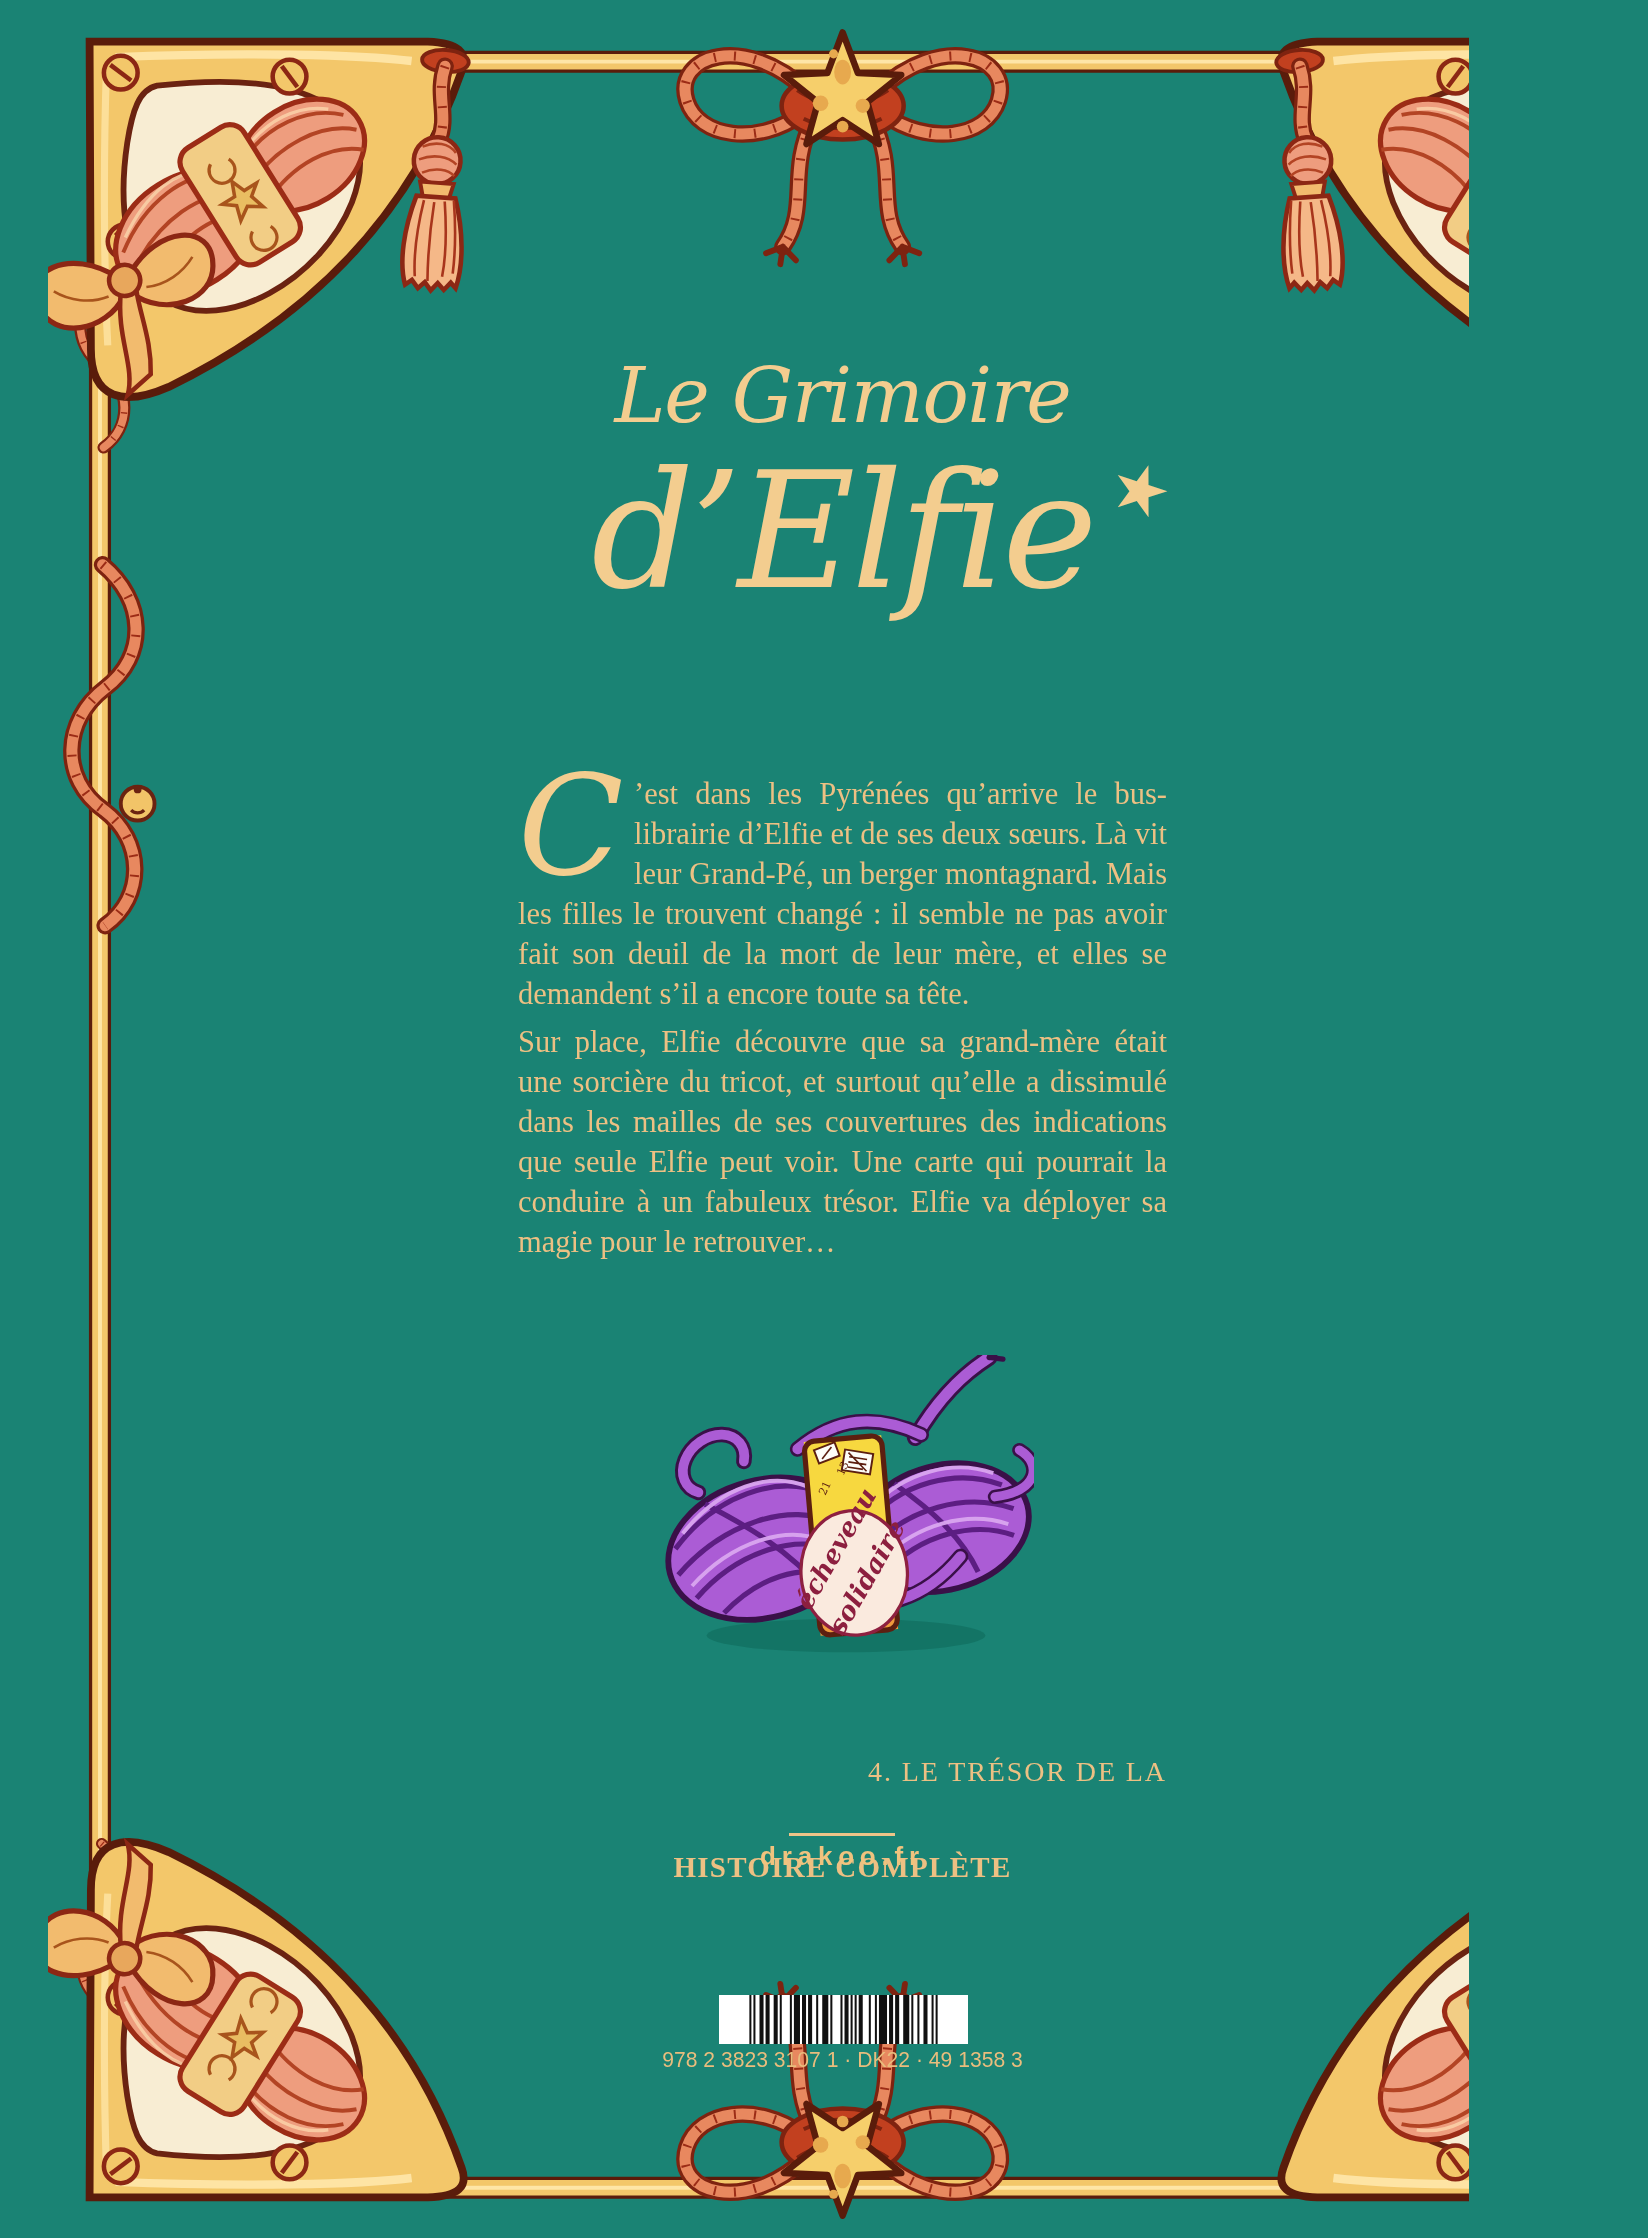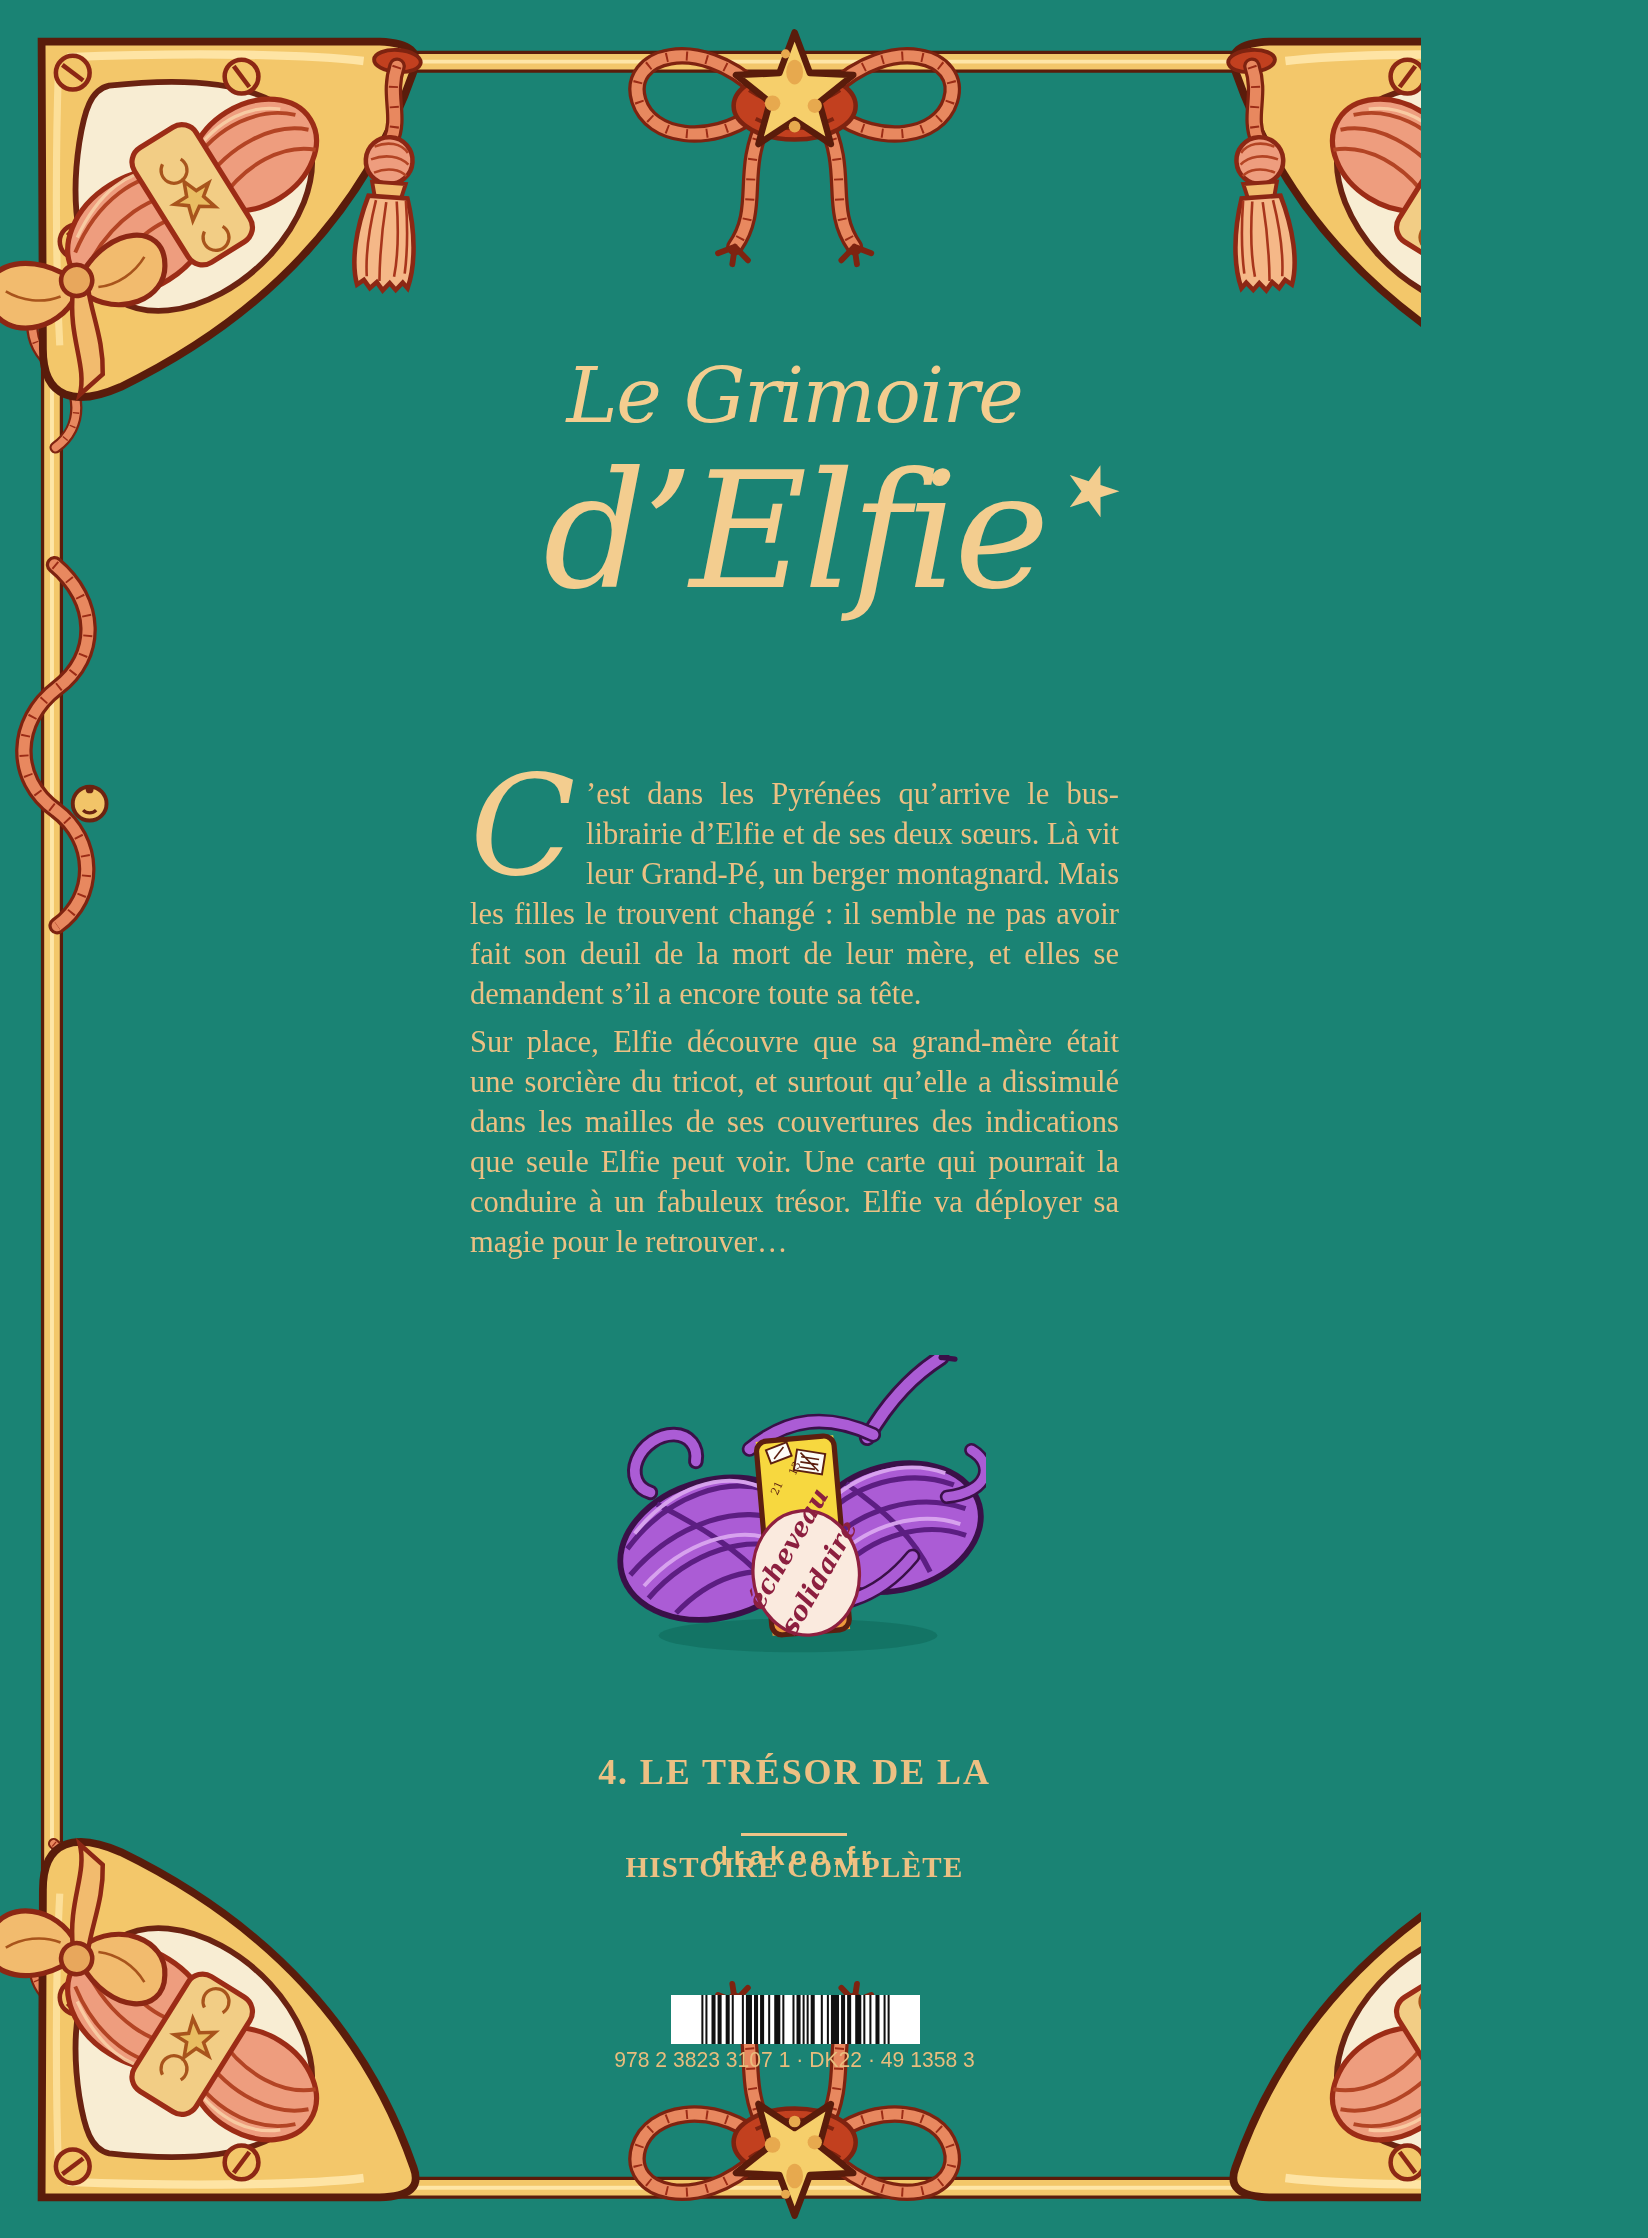--- a/index.html
+++ b/index.html
@@ -1,17 +1,17 @@
 <!DOCTYPE html>
 <html lang="fr" style="font-size:10.4px"><head>
 <meta charset="utf-8">
 <style>
   html,body{margin:0;padding:0;background:#1a8374;}
   .page{position:relative;width:1421px;height:2239px;background:#1a8374;overflow:hidden;
-        font-family:"Liberation Serif", serif;}
+        font-family:"Liberation Serif", serif;margin-left:48px;}
   .border-svg{position:absolute;left:0;top:0;width:1649px;height:2239px;}
   
   .rd{stroke:#7e2310;stroke-width:27;fill:none;stroke-linecap:round}
   .rc{stroke:#e8885f;stroke-width:17;fill:none;stroke-linecap:round}
   .rk{stroke:#9c2c16;stroke-width:14;fill:none;stroke-dasharray:3 28;stroke-linecap:butt}
 
   .content{position:absolute;left:470px;top:0;width:649px;height:100%;color:#edc083;}
   .blk{position:absolute;left:0;width:100%;}
 
   .title{top:347px;text-align:center;color:#f3cd8f;font-family:"DejaVu Serif",serif;font-style:italic;}
@@ -25,21 +25,21 @@
   .synopsis-2{top:1022px;}
   .para{font-size:30.5px;line-height:40px;text-align:justify;margin:0;}
   .dropcap{float:left;font-size:138px;line-height:97px;font-style:italic;
            font-family:"DejaVu Serif",serif;padding:3.9px 10.4px 0 0;color:#f3cd8f;}
 
   .tagline{top:1237px;text-align:center;font-style:italic;font-size:30px;line-height:38px;}
   .tagline span{display:block;}
 
   .yarn-wrap{position:absolute;left:140px;top:1355px;width:376px;height:312px;}
 
-  .album{top:1753px;text-align:center;font-weight:bold;font-size:36px;line-height:38px;letter-spacing:1.9px;}
+  .album{top:1753px;text-align:right;font-weight:normal;font-size:28px;line-height:38px;letter-spacing:1.9px;}
   .divider{top:1833px;left:271px;width:106px;height:2.6px;background:#eec488;}
   .edition{top:1851px;text-align:center;font-weight:bold;font-size:29px;letter-spacing:1.3px;}
 
   .website{top:1841px;text-align:center;font-family:"Liberation Sans",sans-serif;font-weight:bold;
            font-size:26px;letter-spacing:5.8px;color:#f0c37e;}
   .barcode-box{position:absolute;left:201px;top:1995px;width:249px;height:49px;background:#ffffff;}
   .barcode-box svg{display:block;width:249px;height:49px;}
   .barcode-caption{top:2047px;text-align:center;font-family:"Liberation Sans",sans-serif;
                    font-size:22px;color:#e9bd7d;transform:scaleX(.96);}
 </style>

